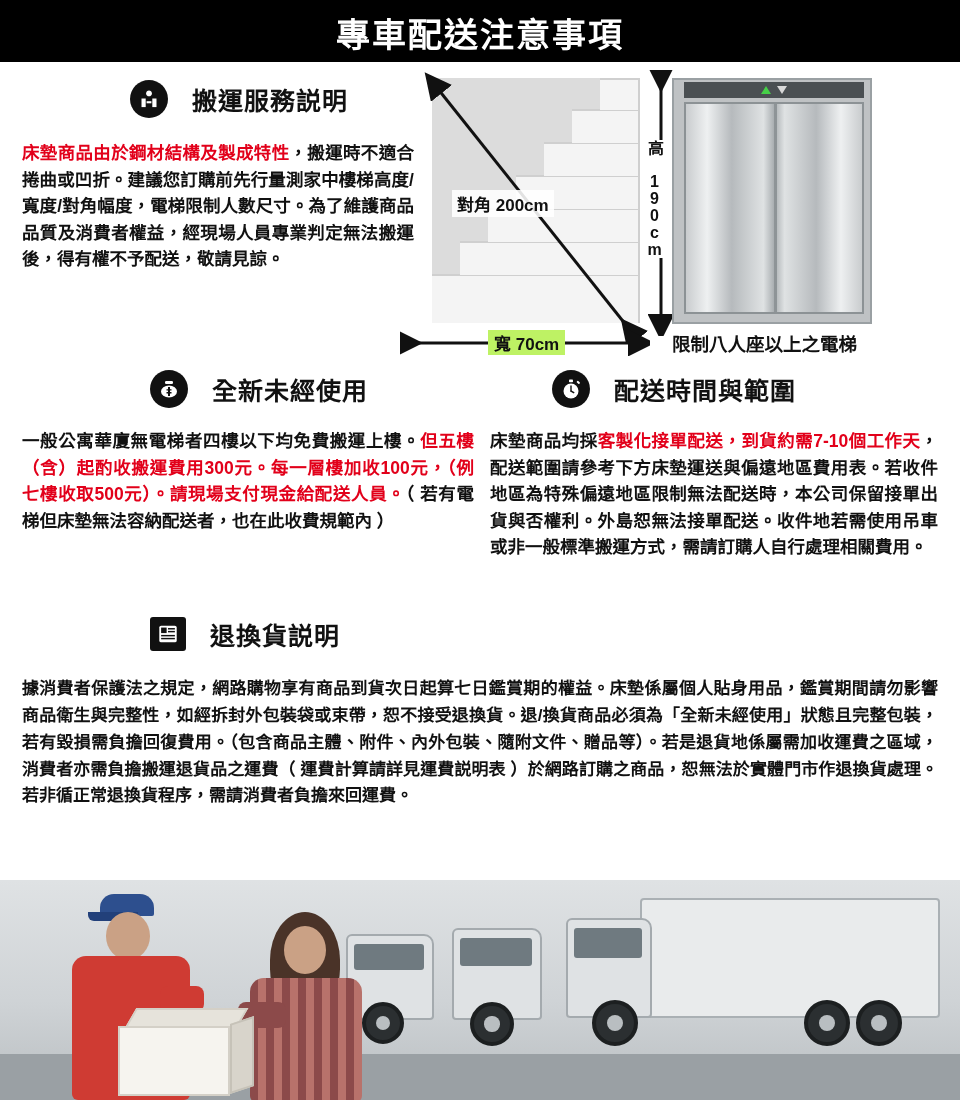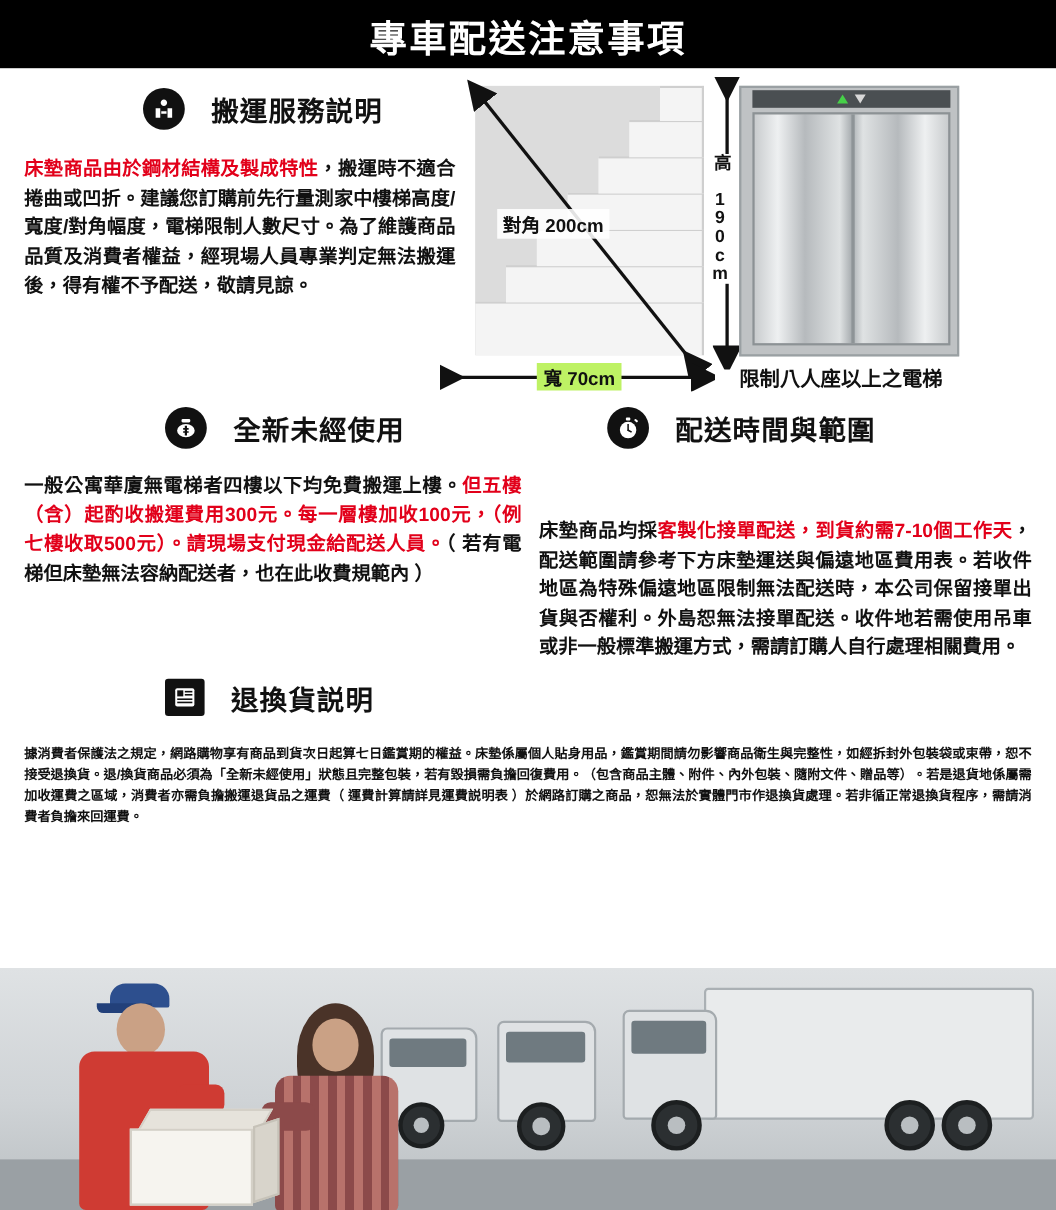--- a/index.html
+++ b/index.html
@@ -309,39 +309,39 @@
         <circle cx="12" cy="14" r="7.5" fill="#fff"></circle>
         <rect x="10" y="2.6" width="4" height="2.6" rx="0.8" fill="#fff"></rect>
         <rect x="17.6" y="4.4" width="3.4" height="2" rx="0.8" fill="#fff" transform="rotate(40 19.3 5.4)"></rect>
         <path d="M11.3 8.5h1.4v6h-1.4z" fill="#111"></path>
         <path d="M12 13.3l3.6 2-0.8 1.2-3.6-2z" fill="#111"></path>
       </svg>
     </span>
     <span class="sec-title">配送時間與範圍</span>
   </div>
 
-  <div class="body-text" style="left:490px; top:428px; width:448px;margin-top:41px;">
+  <div class="body-text" style="left:490px; top:428px; width:448px;">
     <span>床墊商品均採</span><span class="red">客製化接單配送，到貨約需7-10個工作天</span><span>，配送範圍請參考下方床墊運送與偏遠地區費用表。若收件地區為特殊偏遠地區限制無法配送時，本公司保留接單出貨與否權利。外島恕無法接單配送。收件地若需使用吊車或非一般標準搬運方式，需請訂購人自行處理相關費用。</span>
   </div>
 
   <div class="sec-head" style="left:150px; top:616px;">
     <span class="sq-icon">
       <svg width="22" height="22" viewBox="0 0 24 24">
         <rect x="2.5" y="3" width="19" height="18" rx="2" fill="#fff"></rect>
         <rect x="4.5" y="5" width="6" height="6" fill="#111"></rect>
         <rect x="12" y="5.5" width="7.5" height="1.6" fill="#111"></rect>
         <rect x="12" y="8.6" width="7.5" height="1.6" fill="#111"></rect>
         <rect x="4.5" y="13" width="15" height="1.6" fill="#111"></rect>
         <rect x="4.5" y="16.2" width="15" height="1.6" fill="#111"></rect>
       </svg>
     </span>
     <span class="sec-title">退換貨説明</span>
   </div>
 
-  <div class="body-text" style="left:22px; top:676px; width:916px; font-size:12px; line-height:1.58;">據消費者保護法之規定，網路購物享有商品到貨次日起算七日鑑賞期的權益。床墊係屬個人貼身用品，鑑賞期間請勿影響商品衛生與完整性，如經拆封外包裝袋或束帶，恕不接受退換貨。退/換貨商品必須為「全新未經使用」狀態且完整包裝，若有毀損需負擔回復費用。（包含商品主體、附件、內外包裝、隨附文件、贈品等）。若是退貨地係屬需加收運費之區域，消費者亦需負擔搬運退貨品之運費（ 運費計算請詳見運費説明表 ）於網路訂購之商品，恕無法於實體門市作退換貨處理。若非循正常退換貨程序，需請消費者負擔來回運費。</div>
+  <div class="body-text" style="left:22px; top:676px; width:916px; font-size:17px; line-height:1.58;">據消費者保護法之規定，網路購物享有商品到貨次日起算七日鑑賞期的權益。床墊係屬個人貼身用品，鑑賞期間請勿影響商品衛生與完整性，如經拆封外包裝袋或束帶，恕不接受退換貨。退/換貨商品必須為「全新未經使用」狀態且完整包裝，若有毀損需負擔回復費用。（包含商品主體、附件、內外包裝、隨附文件、贈品等）。若是退貨地係屬需加收運費之區域，消費者亦需負擔搬運退貨品之運費（ 運費計算請詳見運費説明表 ）於網路訂購之商品，恕無法於實體門市作退換貨處理。若非循正常退換貨程序，需請消費者負擔來回運費。</div>
 
   <div class="photo">
     <div class="ph-ground"></div>
 
     <div class="truck" style="left:640px; top:18px; width:300px; height:120px;"></div>
     <div class="truck-cab" style="left:566px; top:38px; width:86px; height:100px;"></div>
     <div class="wind" style="left:574px; top:48px; width:68px; height:30px;"></div>
     <div class="wheel" style="left:592px; top:120px; width:46px; height:46px;"></div>
     <div class="wheel" style="left:804px; top:120px; width:46px; height:46px;"></div>
     <div class="wheel" style="left:856px; top:120px; width:46px; height:46px;"></div>

